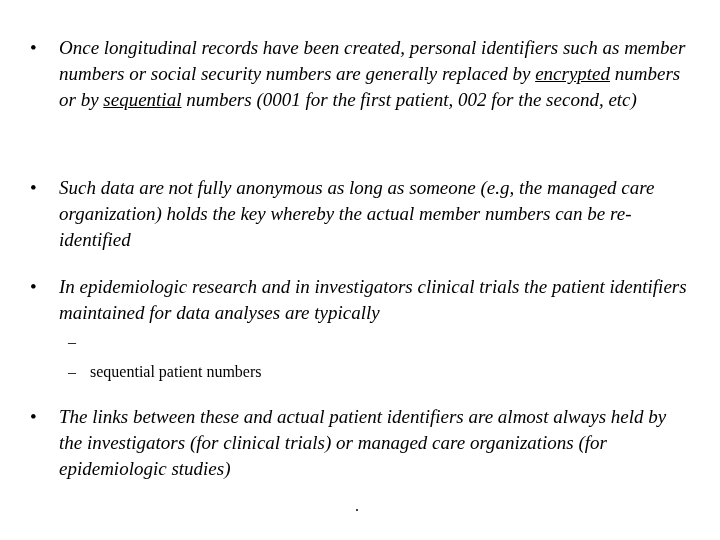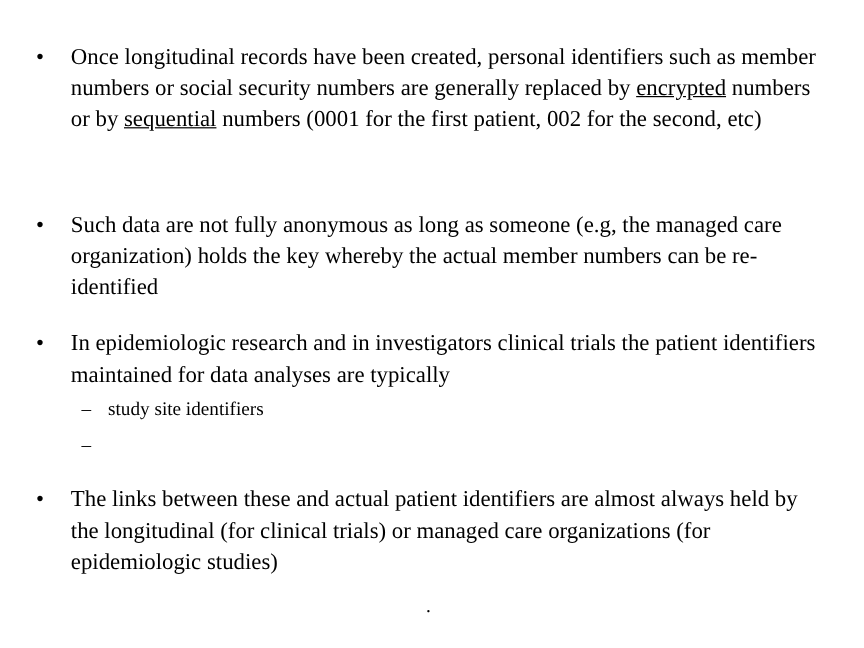--- a/index.html
+++ b/index.html
@@ -8,21 +8,21 @@
     font-family: "Liberation Serif", "DejaVu Serif", serif; color: #000000;
   }
   .slide { position: absolute; left: 0; top: 0; width: 720px; height: 540px; }
   .bullet {
     position: absolute; left: 30px; width: 660px;
     font-size: 19px; line-height: 26px;
   }
   .bullet .dot {
     position: absolute; left: 0; top: 0; width: 28px; font-size: 19px;
   }
-  .bullet .text { margin-left: 29px; display: block; }
+  .bullet .text { margin-left: 29px; display: block; font-style: italic; }
   .u { text-decoration: underline; }
   .sub {
     position: absolute; left: 68px; font-size: 16px; line-height: 20px;
   }
   .sub .dash { position: absolute; left: 0; top: 0; }
   .sub .stext { margin-left: 22px; display: block; }
   .footer-dot { position: absolute; left: 355px; top: 497px; font-size: 16px; }
 </style>
 </head>
 <body>
@@ -39,26 +39,26 @@
     <span class="text">Such data are not fully anonymous as long as someone (e.g, the managed care organization) holds the key whereby the actual member numbers can be re-identified</span>
   </div>
 
   <div class="bullet" style="top:274px;">
     <span class="dot">•</span>
     <span class="text">In epidemiologic research and in investigators clinical trials the patient identifiers maintained for data analyses are typically</span>
   </div>
 
   <div class="sub" style="top:332px;">
     <span class="dash">–</span>
-    <span class="stext">study site identifiers</span>
   </div>
 
   <div class="sub" style="top:362px;">
     <span class="dash">–</span>
+    <span class="stext">sequential patient numbers</span>
   </div>
 
   <div class="bullet" style="top:404px;">
     <span class="dot">•</span>
-    <span class="text">The links between these and actual patient identifiers are almost always held by the longitudinal (for clinical trials) or managed care organizations (for epidemiologic studies)</span>
+    <span class="text">The links between these and actual patient identifiers are almost always held by the investigators (for clinical trials) or managed care organizations (for epidemiologic studies)</span>
   </div>
 
   <div class="footer-dot">.</div>
 </div>
 
 </body></html>

